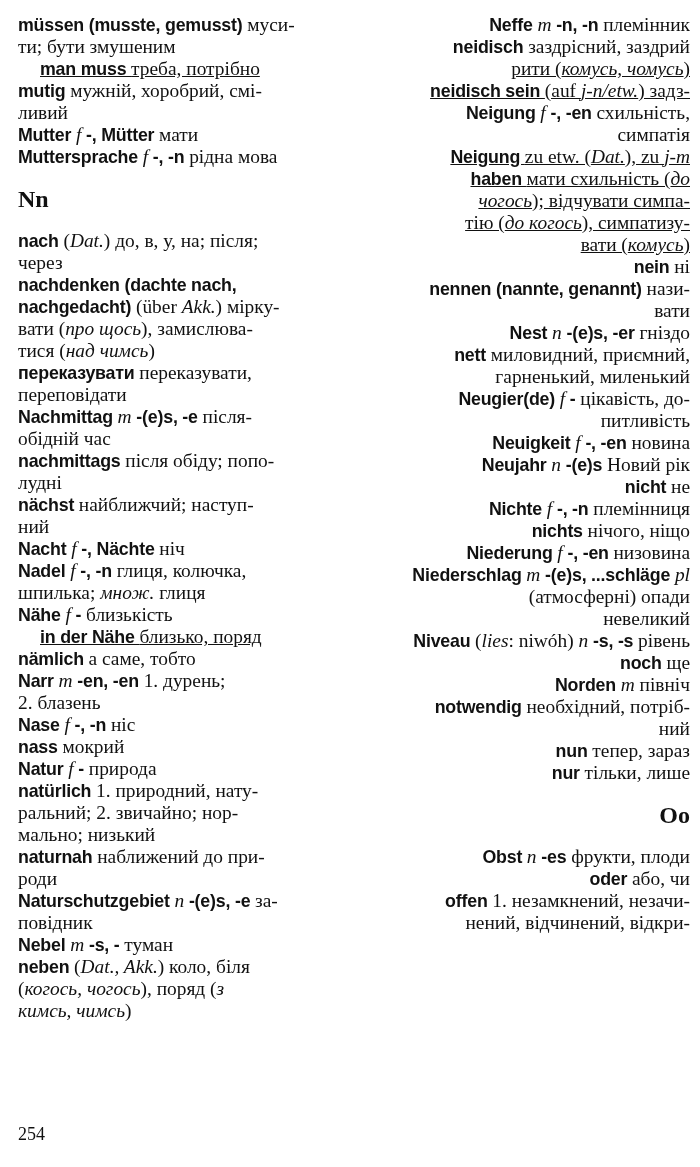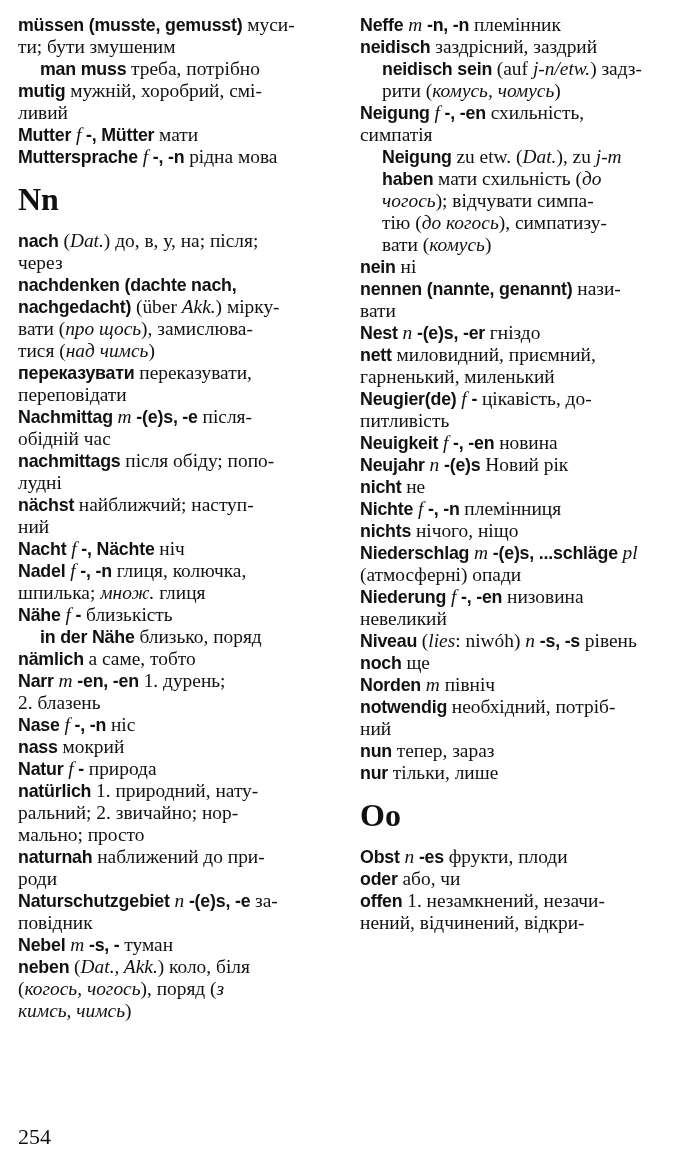--- a/index.html
+++ b/index.html
@@ -7,33 +7,33 @@
       width: 700px; height: 1167px; position: relative; overflow: hidden;
       font-family: "Liberation Serif", "DejaVu Serif", serif;
       color: #111111;
     }
     .page { position: absolute; left: 0; top: 0; width: 700px; height: 1167px; }
     .col {
       position: absolute; top: 14px; width: 330px;
       font-size: 19.4px; line-height: 22px;
     }
     .col-left { left: 18px; }
-    .col-right { left: 360px; }
+    .col-right { left: 360px; text-align: right; }
     .entry { margin: 0; }
     .entry .line { display: block; white-space: nowrap; }
-    .indent { padding-left: 22px; }
+    .indent { padding-left: 22px; text-decoration: underline; }
     .b { font-weight: bold; font-family: "Liberation Sans", "DejaVu Sans", sans-serif; font-size: 17.8px; letter-spacing: -0.2px; }
     .i { font-style: italic; }
     .letter-head {
       font-family: "Liberation Serif", serif; font-weight: bold;
-      font-size: 32px; line-height: 30px; margin: 16px 0 16px 0;
+      font-size: 24px; line-height: 30px; margin: 16px 0 16px 0;
     }
     .page-number {
       position: absolute; left: 18px; top: 1124px;
-      font-size: 22px; font-family: "Liberation Serif", serif;
+      font-size: 18px; font-family: "Liberation Serif", serif;
     }
   </style>
 </head>
 <body>
 
 <div class="page">
   <div class="col col-left">
     <div>
         <div class="entry">
           <span class="line"><span class="b">müssen (musste, gemusst) </span><span>муси-</span></span>
@@ -106,21 +106,21 @@
         </div>
         <div class="entry">
           <span class="line"><span class="b">nass </span><span>мокрий</span></span>
         </div>
         <div class="entry">
           <span class="line"><span class="b">Natur </span><span class="i">f</span><span class="b"> - </span><span>природа</span></span>
         </div>
         <div class="entry">
           <span class="line"><span class="b">natürlich </span><span>1. природний, нату-</span></span>
           <span class="line"><span>ральний;  2.  звичайно;  нор-</span></span>
-          <span class="line"><span>мально; просто</span></span>
+          <span class="line"><span>мально; низький</span></span>
         </div>
         <div class="entry">
           <span class="line"><span class="b">naturnah </span><span>наближений до при-</span></span>
           <span class="line"><span>роди</span></span>
         </div>
         <div class="entry">
           <span class="line"><span class="b">Naturschutzgebiet </span><span class="i">n</span><span class="b"> -(e)s, -e </span><span>за-</span></span>
           <span class="line"><span>повідник</span></span>
         </div>
         <div class="entry">
@@ -136,22 +136,22 @@
 
   <div class="col col-right">
     <div>
         <div class="entry">
           <span class="line"><span class="b">Neffe </span><span class="i">m</span><span class="b"> -n, -n </span><span>племінник</span></span>
         </div>
         <div class="entry">
           <span class="line"><span class="b">neidisch </span><span>заздрісний, заздрий</span></span>
         </div>
         <div class="entry indent">
+          <span class="line"><span>рити (</span><span class="i">комусь, чомусь</span><span>)</span></span>
           <span class="line"><span class="b">neidisch sein </span><span>(auf </span><span class="i">j-n/etw.</span><span>) задз-</span></span>
-          <span class="line"><span>рити (</span><span class="i">комусь, чомусь</span><span>)</span></span>
         </div>
         <div class="entry">
           <span class="line"><span class="b">Neigung </span><span class="i">f</span><span class="b"> -,  -en </span><span> схильність,</span></span>
           <span class="line"><span>симпатія</span></span>
         </div>
         <div class="entry indent">
           <span class="line"><span class="b">Neigung </span><span>zu etw. (</span><span class="i">Dat.</span><span>), zu </span><span class="i">j-m</span></span>
           <span class="line"><span class="b">haben </span><span>мати  схильність  (</span><span class="i">до</span></span>
           <span class="line"><span class="i">чогось</span><span>);  відчувати  симпа-</span></span>
           <span class="line"><span>тію (</span><span class="i">до когось</span><span>), симпатизу-</span></span>
@@ -184,27 +184,27 @@
         <div class="entry">
           <span class="line"><span class="b">nicht </span><span>не</span></span>
         </div>
         <div class="entry">
           <span class="line"><span class="b">Nichte </span><span class="i">f</span><span class="b"> -, -n </span><span>племінниця</span></span>
         </div>
         <div class="entry">
           <span class="line"><span class="b">nichts </span><span>нічого, ніщо</span></span>
         </div>
         <div class="entry">
+          <span class="line"><span class="b">Niederung </span><span class="i">f</span><span class="b"> -, -en </span><span>низовина</span></span>
+        </div>
+        <div class="entry">
           <span class="line"><span class="b">Niederschlag </span><span class="i">m</span><span class="b"> -(e)s, ...schläge </span><span class="i">pl</span></span>
           <span class="line"><span>(атмосферні) опади</span></span>
         </div>
         <div class="entry">
-          <span class="line"><span class="b">Niederung </span><span class="i">f</span><span class="b"> -, -en </span><span>низовина</span></span>
-        </div>
-        <div class="entry">
           <span class="line"><span>невеликий</span></span>
         </div>
         <div class="entry">
           <span class="line"><span class="b">Niveau </span><span>(</span><span class="i">lies</span><span>: niwóh) </span><span class="i">n</span><span class="b"> -s, -s </span><span>рівень</span></span>
         </div>
         <div class="entry">
           <span class="line"><span class="b">noch </span><span>ще</span></span>
         </div>
         <div class="entry">
           <span class="line"><span class="b">Norden </span><span class="i">m</span><span> північ</span></span>

